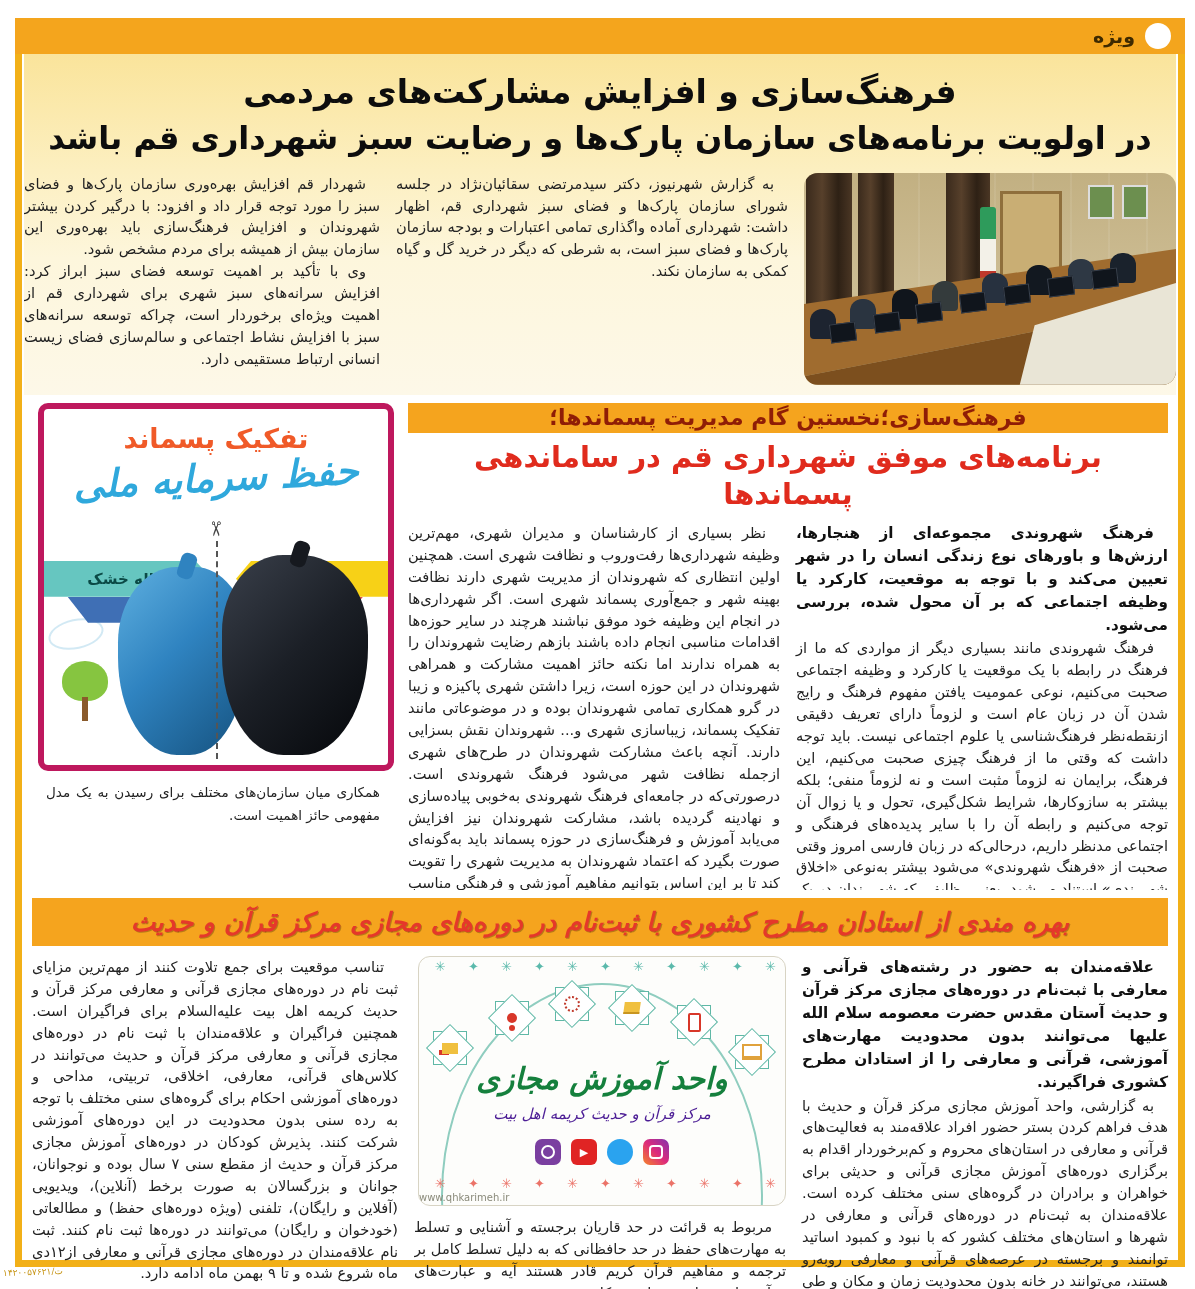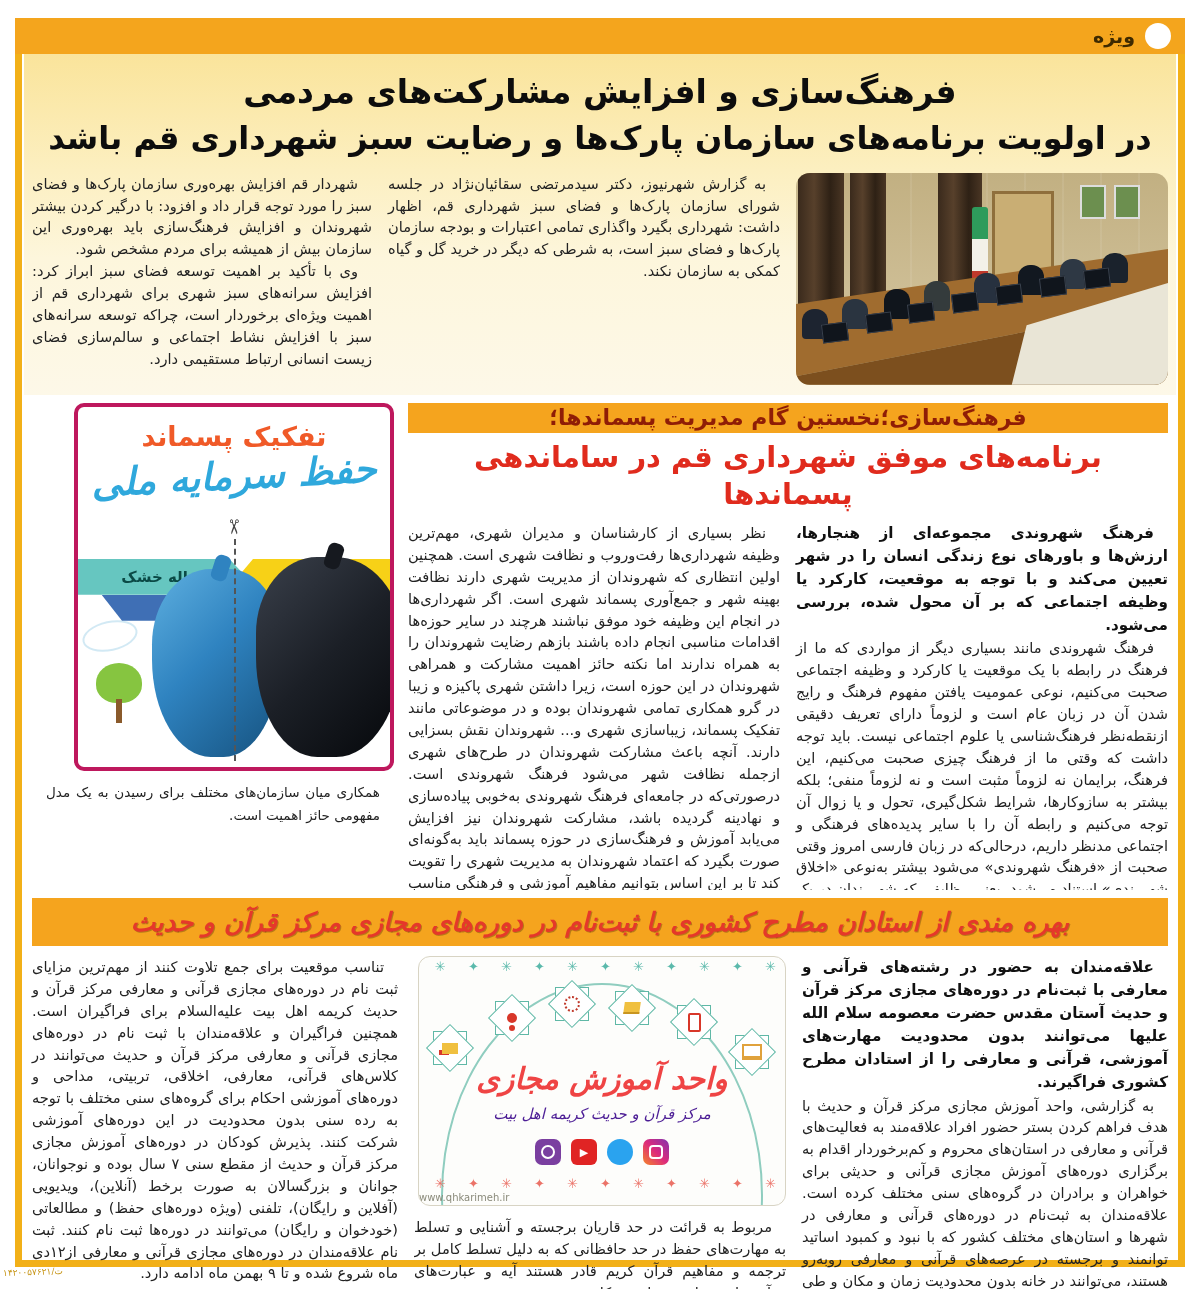--- a/index.html
+++ b/index.html
@@ -9,21 +9,21 @@
   .rail{position:absolute;background:#F2B018;z-index:0;}
   .rail-left{left:15px;top:54px;bottom:22px;width:7px;}
   .rail-right{right:10px;top:54px;bottom:22px;width:7px;}
   .rail-bottom{left:15px;right:10px;bottom:22px;height:7px;}
   
   .topbar{position:absolute;left:15px;right:10px;top:18px;height:36px;background:#F4A51D;display:flex;align-items:center;gap:10px;padding:0 14px;box-sizing:border-box;z-index:3;}
   .topbar .dot{width:26px;height:26px;border-radius:50%;background:#fff;}
   .topbar .tag{font-weight:bold;font-size:19px;color:#3e2a00;margin-left:44px;}
   .content{position:absolute;left:24px;right:19px;top:54px;bottom:30px;z-index:2;}
   
-  .top-section{background:linear-gradient(180deg,#FAE49B 0%,#FCEFC0 34%,#FDF6DC 60%,#FDF8E8 100%);padding:6px 8px 4px;}
+  .top-section{background:linear-gradient(180deg,#FAE49B 0%,#FCEFC0 34%,#FDF6DC 60%,#FDF8E8 100%);padding:6px 0 4px;}
   .hero{padding:8px 0 2px;}
   .hero .h1{font-size:33px;line-height:1.45;font-weight:bold;color:#0d0d0d;text-align:center;}
   .hero .h2{font-size:32px;line-height:1.4;font-weight:bold;color:#0d0d0d;text-align:center;}
   .art1-cols{display:flex;gap:16px;margin-top:10px;height:218px;overflow:hidden;}
   .col{text-align:justify;}
   .col p{margin:0;font-size:14.6px;line-height:1.5;color:#222;text-indent:14px;}
   .col p.lead{font-weight:bold;font-size:15.2px;line-height:1.52;color:#111;}
   .a1-mid{width:392px;flex:0 0 auto;}
   .a1-left{flex:1;}
   
@@ -50,21 +50,21 @@
   
   .sec2{display:flex;gap:14px;padding:0 8px;margin-top:8px;}
   .sec2-main{flex:1;min-width:0;}
   .kicker{height:30px;background:#F5A41E;display:flex;align-items:center;justify-content:center;}
   .kicker span{font-size:22px;font-weight:bold;color:#8F1D06;}
   .red-headline{margin:6px 0 8px;font-size:29px;font-weight:bold;color:#E02B1D;text-align:center;line-height:1.3;}
   .sec2-cols{display:flex;gap:16px;height:368px;overflow:hidden;}
   .sec2-cols .col{flex:1;min-width:0;}
   
   .poster-col{flex:0 0 362px;}
-  .poster{position:relative;width:320px;height:368px;background:#fff;border:4px solid #be185d;border-radius:10px;overflow:hidden;box-sizing:border-box;}
+  .poster{position:relative;width:356px;height:368px;background:#fff;border:6px solid #be185d;border-radius:10px;overflow:hidden;box-sizing:border-box;}
   .poster .ptitle{margin-top:14px;text-align:center;font-size:27px;font-weight:bold;color:#F05A28;}
   .poster .psub{margin-top:2px;text-align:center;font-size:38px;font-weight:bold;font-style:italic;color:#2FA8DC;transform:rotate(-3deg);}
   .poster .scissors{position:absolute;left:50%;top:108px;transform:translateX(-50%) rotate(90deg);font-size:20px;color:#444;}
   .poster .cutline{position:absolute;left:50%;top:132px;bottom:6px;border-left:2px dashed #555;z-index:6;}
   .ribbon{position:absolute;top:152px;height:36px;display:flex;align-items:center;font-weight:bold;font-size:15px;z-index:2;}
   .ribbon-wet{right:0;width:152px;background:#F7D117;color:#5a4200;clip-path:polygon(0 50%,10% 0,100% 0,100% 100%,10% 100%);justify-content:center;}
   .ribbon-dry{left:0;width:168px;background:#66C6C0;color:#0b4a46;clip-path:polygon(0 0,90% 0,100% 50%,90% 100%,0 100%);justify-content:center;}
   .ribbon-dry-under{position:absolute;left:14px;top:188px;width:120px;height:26px;background:#3F6FB5;clip-path:polygon(8% 0,92% 0,75% 100%,25% 100%);z-index:1;}
   .ribbon-wet-under{position:absolute;right:14px;top:188px;width:110px;height:24px;background:#E2504A;clip-path:polygon(10% 0,90% 0,72% 100%,28% 100%);z-index:1;}
   .bag{position:absolute;bottom:10px;z-index:3;}
@@ -91,21 +91,21 @@
   .star8{position:absolute;width:34px;height:34px;}
   .star8 .sq{position:absolute;inset:0;background:#fff;border:1.5px solid #5FB8A6;box-sizing:border-box;}
   .star8 .sq.r{transform:rotate(45deg);}
   .star8 .ic{position:absolute;inset:0;display:flex;align-items:center;justify-content:center;z-index:2;}
   .ic-person{width:10px;height:10px;border-radius:50%;background:#D8372A;box-shadow:0 10px 0 -2px #D8372A;}
   .ic-book{width:16px;height:10px;background:#F0C040;border-bottom:2px solid #C89520;transform:skewX(-8deg);}
   .ic-phone{width:9px;height:15px;border:2px solid #D8372A;border-radius:2px;}
   .ic-laptop{width:16px;height:10px;border:2px solid #E0A23C;border-bottom-width:4px;}
   .ic-class{width:16px;height:11px;background:#F0C040;box-shadow:-6px 4px 0 -3px #D8372A;}
   .ic-logo{width:12px;height:12px;border:2px dotted #C0392B;border-radius:50%;}
-  .edu .etitle{position:absolute;left:0;right:0;top:104px;text-align:center;font-size:30px;font-weight:bold;font-style:italic;color:#ef4444;}
+  .edu .etitle{position:absolute;left:0;right:0;top:104px;text-align:center;font-size:30px;font-weight:bold;font-style:italic;color:#15803d;}
   .edu .esub{position:absolute;left:0;right:0;top:148px;text-align:center;font-size:15px;font-style:italic;color:#4c1d95;}
   .edu .social{position:absolute;left:0;right:0;top:182px;display:flex;justify-content:center;gap:10px;}
   .sicon{width:26px;height:26px;display:flex;align-items:center;justify-content:center;color:#fff;font-size:11px;}
   .s-yt{background:#E02424;border-radius:6px;}
   .s-tw{background:#2AA3EF;border-radius:50%;}
   .s-ig{background:linear-gradient(45deg,#F58529,#DD2A7B,#8134AF);border-radius:7px;}
   .s-ig i{width:10px;height:10px;border:2px solid #fff;border-radius:4px;display:block;}
   .s-ap{background:#7A3FA0;border-radius:7px;}
   .s-ap i{width:10px;height:10px;border:2px solid #fff;border-radius:50%;display:block;}
   .edu .url{position:absolute;left:0;right:0;bottom:2px;text-align:left;font-size:10px;color:#8a8a7a;direction:ltr;}
@@ -163,21 +163,21 @@
             <span class="ph-monitor" style="left:26px;top:150px;"></span>
             <span class="ph-monitor" style="left:70px;top:140px;"></span>
             <span class="ph-monitor" style="left:112px;top:130px;"></span>
             <span class="ph-monitor" style="left:156px;top:120px;"></span>
             <span class="ph-monitor" style="left:200px;top:112px;"></span>
             <span class="ph-monitor" style="left:244px;top:104px;"></span>
             <span class="ph-monitor" style="left:288px;top:96px;"></span>
           </div>
         </figure>
         <div class="col a1-mid">
-          <p>به گزارش شهرنیوز، دکتر سیدمرتضی سقائیان‌نژاد در جلسه شورای سازمان پارک‌ها و فضای سبز شهرداری قم، اظهار داشت: شهرداری بگیرد واگذاری تمامی اعتبارات و بودجه سازمان پارک‌ها و فضای سبز است، به شرطی که دیگر در خرید گل و گیاه کمکی به سازمان نکند.</p>
+          <p>به گزارش شهرنیوز، دکتر سیدمرتضی سقائیان‌نژاد در جلسه شورای سازمان پارک‌ها و فضای سبز شهرداری قم، اظهار داشت: شهرداری آماده واگذاری تمامی اعتبارات و بودجه سازمان پارک‌ها و فضای سبز است، به شرطی که دیگر در خرید گل و گیاه کمکی به سازمان نکند.</p>
         </div>
         <div class="col a1-left">
           <p>شهردار قم افزایش بهره‌وری سازمان پارک‌ها و فضای سبز را مورد توجه قرار داد و افزود: با درگیر کردن بیشتر شهروندان و افزایش فرهنگ‌سازی باید بهره‌وری این سازمان بیش از همیشه برای مردم مشخص شود.</p>
           <p>وی با تأکید بر اهمیت توسعه فضای سبز ابراز کرد: افزایش سرانه‌های سبز شهری برای شهرداری قم از اهمیت ویژه‌ای برخوردار است، چراکه توسعه سرانه‌های سبز با افزایش نشاط اجتماعی و سالم‌سازی فضای زیست انسانی ارتباط مستقیمی دارد.</p>
         </div>
       </div>
     </section>
 
     <section class="sec2">
       <div class="sec2-main">

